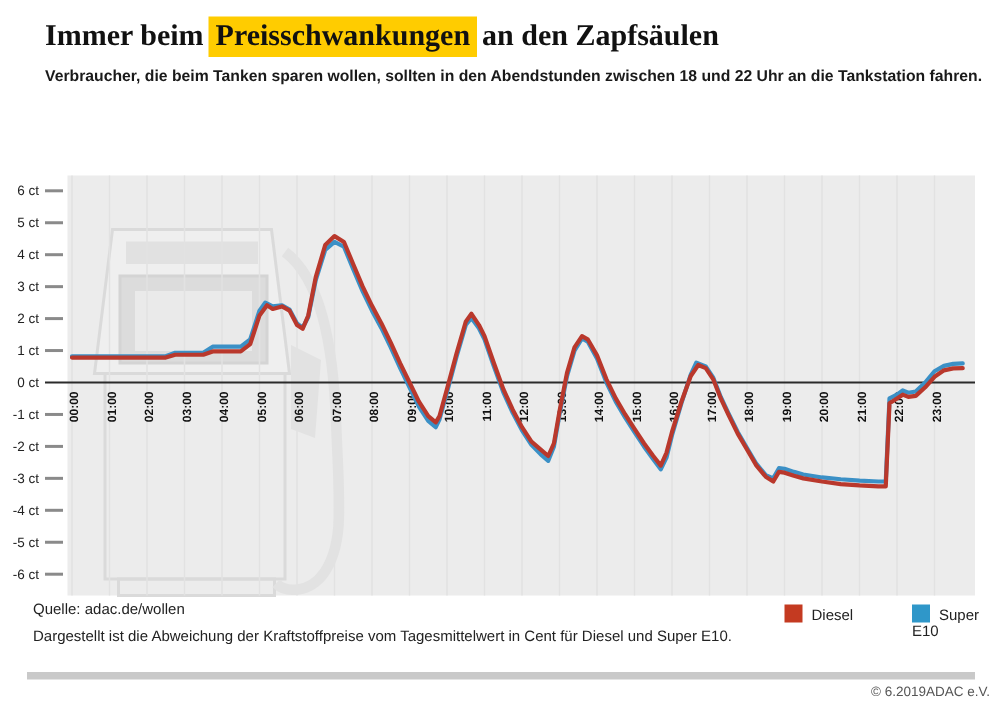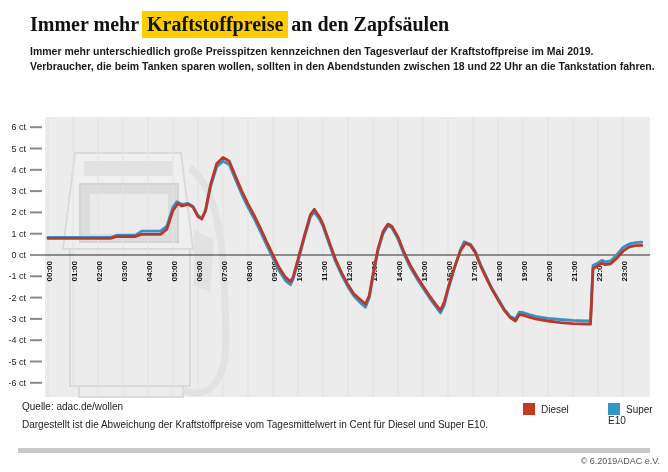--- a/index.html
+++ b/index.html
@@ -24,24 +24,23 @@
   #source{position:absolute;left:22px;top:401px;font-size:10px;color:#222;}
   #description{position:absolute;left:22px;top:419px;font-size:10px;color:#222;}
   #divider{position:absolute;left:18px;top:448px;width:632px;height:5px;background:#c9c9c9;}
   #copyright{position:absolute;right:8px;top:456px;font-size:9px;color:#555;}
 </style>
 </head>
 <body>
 
 <div id="page">
 
-  <div id="title"><span>Immer mehr</span><span class="hl">Kraftstoffpreise</span><span>an den Zapfsäulen</span></div>
+  <div id="title"><span>Immer beim</span><span class="hl">Preisschwankungen</span><span>an den Zapfsäulen</span></div>
 
   <div id="subtitle">
-    <div>Immer mehr unterschiedlich große Preisspitzen kennzeichnen den Tagesverlauf der Kraftstoffpreise im Mai 2019.</div>
     <div>Verbraucher, die beim Tanken sparen wollen, sollten in den Abendstunden zwischen 18 und 22 Uhr an die Tankstation fahren.</div>
   </div>
 
   <svg id="chart-svg" viewBox="0 0 668 472" xmlns="http://www.w3.org/2000/svg">
 
     <rect id="plot-bg" x="45" y="117" width="605" height="280" fill="#ececec"></rect>
 
     <g id="watermark" stroke="#dadada" stroke-width="2" fill="none">
       <path d="M75,153 L181,153 L193,249 L63,249 Z" fill="#efefef"></path>
       <rect x="84" y="161" width="88" height="15" fill="#e1e1e1" stroke="none"></rect>

